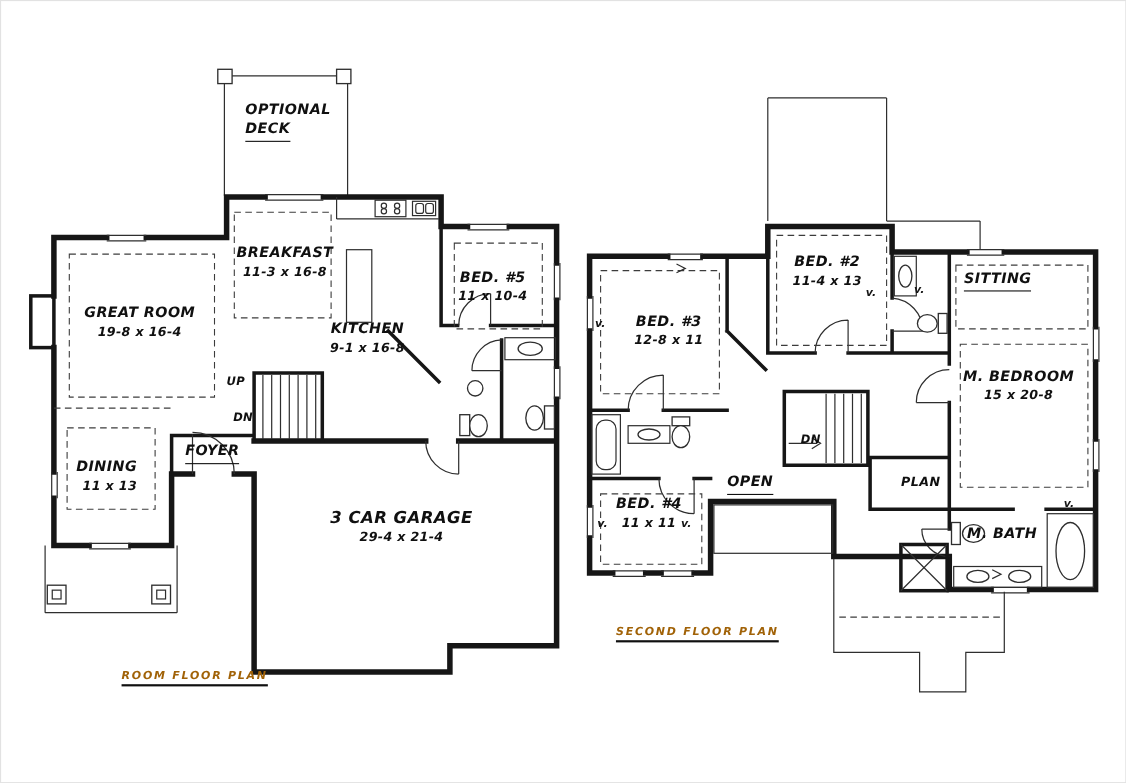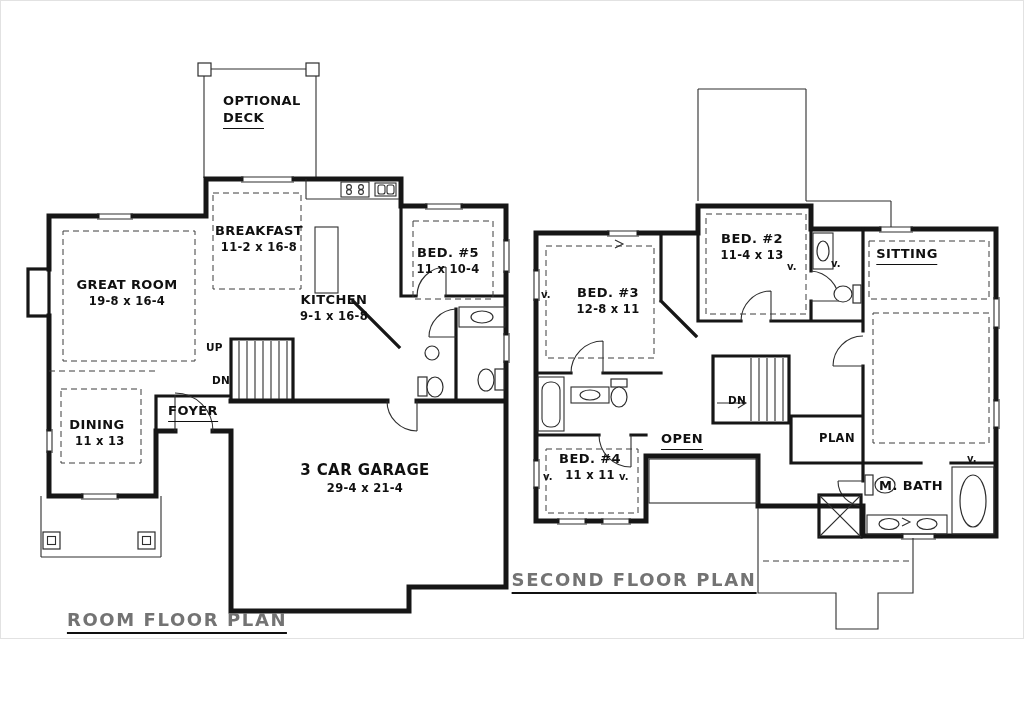--- a/index.html
+++ b/index.html
@@ -1,41 +1,42 @@
 <!DOCTYPE html>
 <html><head>
 <meta charset="utf-8">
 <title>Floor Plans</title>
 <style>
   html,body{margin:0;padding:0;background:#ffffff;}
   .sheet{
     position:relative;
-    width:1024px;height:639px;
+    width:1024px;height:712px;
     background:#ffffff;
     border:1px solid #e2e2e2;
     box-sizing:border-box;
     font-family:"DejaVu Sans","Liberation Sans",sans-serif;
     overflow:hidden;
+    font-style:italic;
   }
   svg{position:absolute;left:0;top:0;}
   
   .w  {stroke:#161616;stroke-width:5;fill:none;stroke-linecap:square;}
   .wi {stroke:#161616;stroke-width:3.2;fill:none;stroke-linecap:square;}
   .t  {stroke:#2e2e2e;stroke-width:1.1;fill:none;}
   .d  {stroke:#3c3c3c;stroke-width:1;stroke-dasharray:6 4;fill:none;}
   .fx {stroke:#2e2e2e;stroke-width:1.2;fill:#ffffff;}
   
   .lbl{position:absolute;transform:translateX(-50%);text-align:center;color:#101010;white-space:nowrap;line-height:1.3;}
   .lbl-left{position:absolute;text-align:left;color:#101010;white-space:nowrap;line-height:1.3;}
   .nm{display:block;font-weight:bold;font-size:13px;letter-spacing:.4px;}
   .dm{display:block;font-weight:bold;font-size:11.5px;letter-spacing:.3px;}
   .u{display:inline-block;border-bottom:1.6px solid #101010;padding-bottom:1px;}
   .small{position:absolute;font-weight:bold;font-size:10.5px;color:#101010;letter-spacing:.3px;}
   .marker{position:absolute;font-weight:bold;font-size:10px;color:#161616;}
-  .plan-title{position:absolute;transform:translateX(-50%);font-weight:bold;font-size:18px;letter-spacing:1.6px;color:#737373;white-space:nowrap;}
+  .plan-title{position:absolute;transform:translateX(-50%);font-weight:bold;font-size:10px;letter-spacing:1.6px;color:#a16207;white-space:nowrap;}
   .plan-title .u{border-bottom-width:2px;padding-bottom:2px;}
 </style>
 </head>
 <body>
 
 <div class="sheet">
 
   <svg width="1024" height="712" viewBox="0 0 1024 712">
 
     <g>
@@ -237,21 +238,21 @@
     </g>
   </svg>
 
   <div class="lbl-left" style="left:222px;top:92px;">
     <span class="nm">OPTIONAL</span>
     <span class="nm"><span class="u">DECK</span></span>
   </div>
 
   <div class="lbl" style="left:258px;top:222px;">
     <span class="nm">BREAKFAST</span>
-    <span class="dm">11-2 x 16-8</span>
+    <span class="dm">11-3 x 16-8</span>
   </div>
 
   <div class="lbl" style="left:126px;top:276px;">
     <span class="nm">GREAT ROOM</span>
     <span class="dm">19-8 x 16-4</span>
   </div>
 
   <div class="lbl" style="left:333px;top:291px;">
     <span class="nm">KITCHEN</span>
     <span class="dm">9-1 x 16-8</span>
@@ -290,20 +291,24 @@
 
   <div class="lbl" style="left:906px;top:245px;">
     <span class="nm"><span class="u">SITTING</span></span>
   </div>
 
   <div class="lbl" style="left:607px;top:284px;">
     <span class="nm">BED. #3</span>
     <span class="dm">12-8 x 11</span>
   </div>
 
+  <div class="lbl" style="left:925px;top:334px;">
+    <span class="nm">M. BEDROOM</span>
+    <span class="dm">15 x 20-8</span>
+  </div>
 
   <div class="small" style="left:727px;top:393px;">DN</div>
 
   <div class="lbl" style="left:681px;top:430px;">
     <span class="nm"><span class="u">OPEN</span></span>
   </div>
 
   <div class="lbl" style="left:836px;top:430px;">
     <span class="nm" style="font-size:11.5px;">PLAN</span>
   </div>

